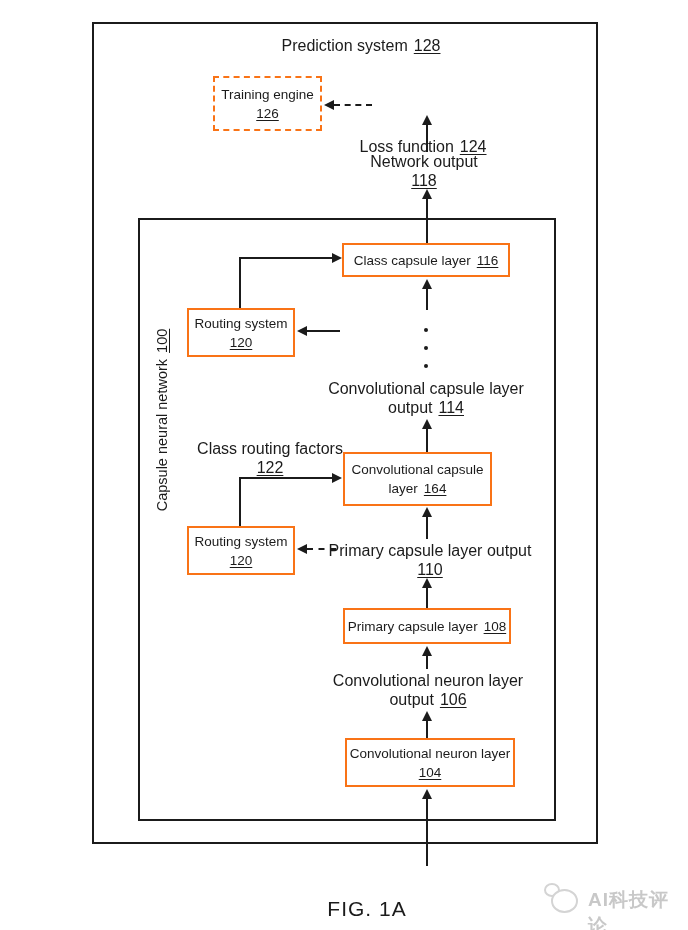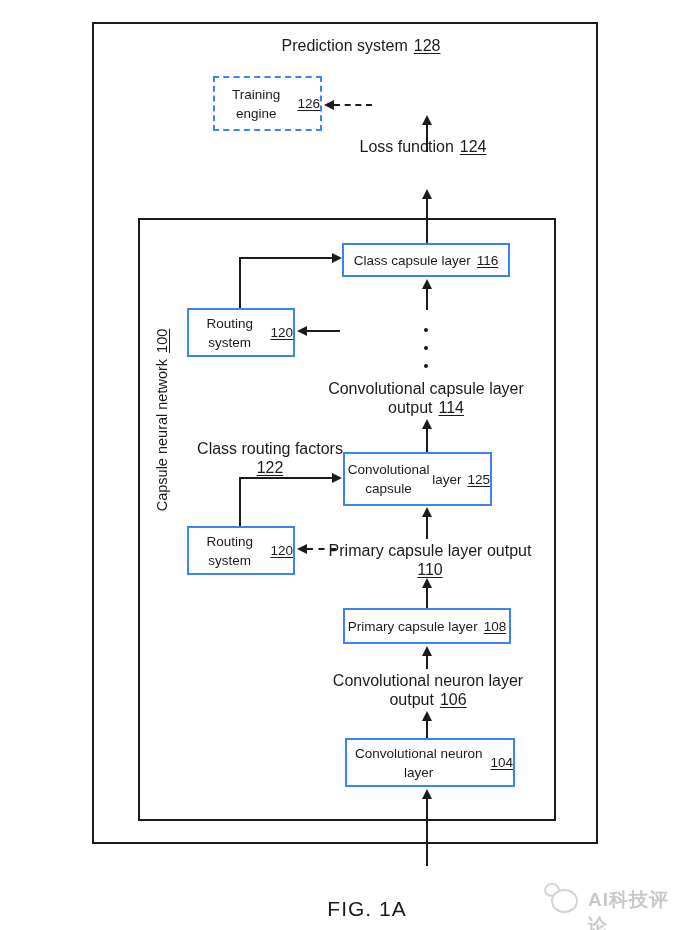--- a/index.html
+++ b/index.html
@@ -1,20 +1,20 @@
 <!DOCTYPE html>
 <html><head>
 <meta charset="utf-8">
 <style>
   html,body{margin:0;padding:0;background:#ffffff;}
   .canvas{position:relative;width:688px;height:930px;background:#ffffff;
     font-family:"Liberation Sans",sans-serif;color:#1b1b1b;overflow:hidden;}
   .frame{position:absolute;border:2px solid #1b1b1b;background:transparent;}
-  .box{position:absolute;border:2px solid #3b82f6;background:#ffffff;
-    display:flex;align-items:center;justify-content:center;
+  .box{position:absolute;border:2px solid #f97316;background:#ffffff;
+    display:flex;flex-direction:column;align-items:center;justify-content:center;
     text-align:center;font-size:13.5px;line-height:19px;box-sizing:border-box;}
   .box.dashed{border-style:dashed;}
   .lbl{position:absolute;text-align:center;font-size:16px;line-height:19px;
     white-space:nowrap;transform:translateX(-50%);}
   .ref{text-decoration:underline;text-underline-offset:2px;margin-left:6px;}
   .ref.solo{margin-left:0;}
   .vline{position:absolute;width:2px;background:#1b1b1b;}
   .hline{position:absolute;height:2px;background:#1b1b1b;}
   .dashline{position:absolute;height:0;border-top:2px dashed #1b1b1b;}
   .ah{position:absolute;width:0;height:0;}
@@ -51,20 +51,24 @@
   <div>
     <div class="ah ah-left" style="left:324px;top:100px;"></div>
     <div class="dashline" style="left:334px;top:104px;width:38px;"></div>
   </div>
 
   <div>
     <div class="ah ah-up" style="left:422px;top:115px;"></div>
     <div class="vline" style="left:426px;top:124px;height:28px;"></div>
   </div>
 
+  <div class="lbl" style="left:424px;top:152px;">
+    <div>Network output</div>
+    <div><span class="ref solo">118</span></div>
+  </div>
 
   <div>
     <div class="ah ah-up" style="left:422px;top:189px;"></div>
     <div class="vline" style="left:426px;top:198px;height:45px;"></div>
   </div>
 
   <div class="frame" style="left:138px;top:218px;width:414px;height:599px;"></div>
 
   <div class="rot" style="left:162px;top:420px;">
     <span>Capsule neural network</span><span class="ref">100</span>
@@ -111,21 +115,21 @@
     <div class="vline" style="left:426px;top:428px;height:24px;"></div>
   </div>
 
   <div class="lbl" style="left:270px;top:439px;">
     <div>Class routing factors</div>
     <div><span class="ref solo">122</span></div>
   </div>
 
   <div class="box" style="left:343px;top:452px;width:149px;height:54px;">
     <div>Convolutional capsule</div>
-    <div><span>layer</span><span class="ref">125</span></div>
+    <div><span>layer</span><span class="ref">164</span></div>
   </div>
 
   <div>
     <div class="vline" style="left:239px;top:477px;height:49px;"></div>
     <div class="hline" style="left:241px;top:477px;width:92px;"></div>
     <div class="ah ah-right" style="left:332px;top:473px;"></div>
   </div>
 
   <div class="box" style="left:187px;top:526px;width:108px;height:49px;">
     <div>Routing system</div>

